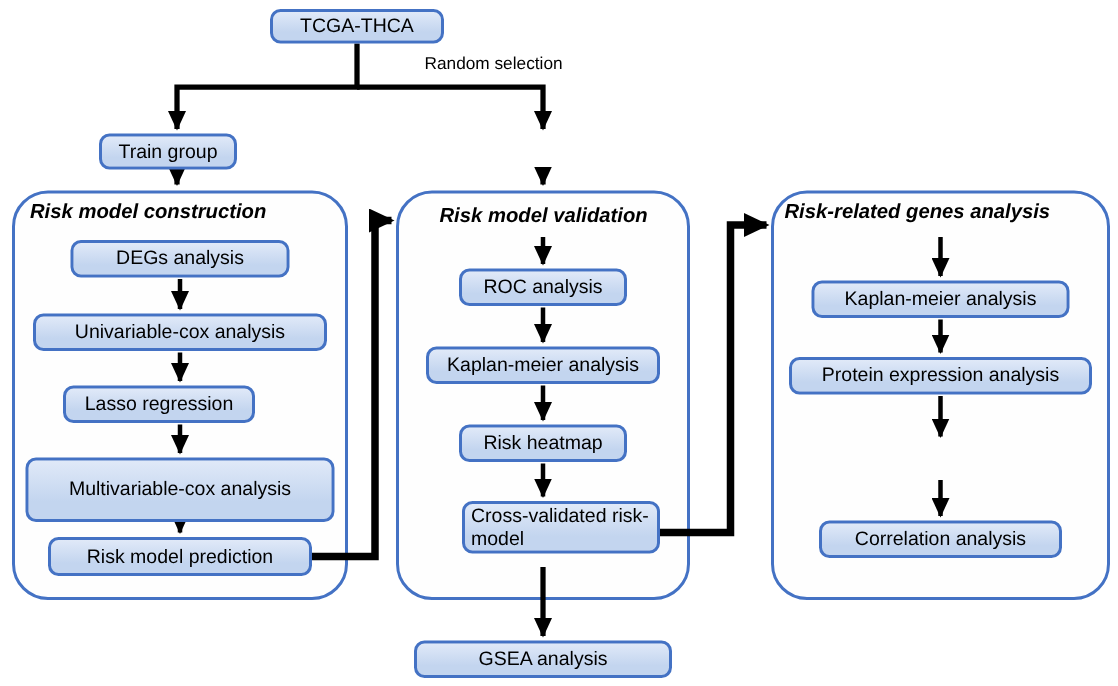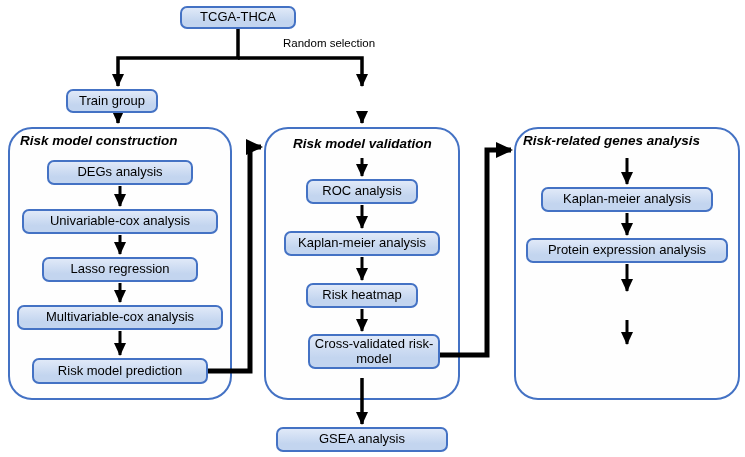--- a/index.html
+++ b/index.html
@@ -12,21 +12,21 @@
     border:2.5px solid var(--panel-border,#4472c4);border-radius:24px;
   }
   .panel-title{
     position:absolute;font-weight:bold;font-style:italic;
     font-size:13.5px;white-space:nowrap;color:#000;
   }
   .node{
     position:absolute;box-sizing:border-box;
     background:linear-gradient(180deg,#e0e9f8 0%,var(--box-fill,#c3d5ef) 70%);
     border:2px solid var(--box-border,#4472c4);border-radius:7px;
-    display:flex;align-items:center;justify-content:center;text-align:center;
+    display:flex;align-items:center;justify-content:center;
     font-size:13px;line-height:1.12;padding:1px 4px;color:#000;
   }
   .small-label{position:absolute;font-size:11.5px;white-space:nowrap;color:#000;padding-left:40px;}
   svg.arrows{position:absolute;left:0;top:0;pointer-events:none;}
   svg.arrows .lines{stroke:var(--arrow,#000);fill:none;stroke-linejoin:miter;}
   svg.arrows marker path{fill:var(--arrow,#000);}
 </style>
 </head>
 <body>
 
@@ -77,26 +77,27 @@
   <div class="panel-title" style="left:20px;top:133px">Risk model construction</div>
   <div class="panel-title" style="left:293px;top:136px">Risk model validation</div>
   <div class="panel-title" style="left:523px;top:133px">Risk-related genes analysis</div>
 
   <div class="node" style="left:180px;top:6px;width:116px;height:23px">TCGA-THCA</div>
   <div class="small-label" style="left:243px;top:37px">Random selection</div>
   <div class="node" style="left:66px;top:89px;width:92px;height:24px">Train group</div>
 
   <div class="node" style="left:22px;top:209px;width:196px;height:25px">Univariable-cox analysis</div>
   <div class="node" style="left:47px;top:160px;width:146px;height:25px">DEGs analysis</div>
-  <div class="node" style="left:42px;top:257px;width:156px;height:25px">Lasso regression</div>
-  <div class="node" style="left:17px;top:305px;width:206px;height:25px">Multivariable-cox analysis</div>
+  <div class="node" style="left:42px;top:257px;width:128px;height:25px">Lasso regression</div>
+  <div class="node" style="left:17px;top:305px;width:206px;height:43px">Multivariable-cox analysis</div>
   <div class="node" style="left:32px;top:358px;width:176px;height:26px">Risk model prediction</div>
 
   <div class="node" style="left:306px;top:179px;width:112px;height:25px">ROC analysis</div>
   <div class="node" style="left:284px;top:231px;width:156px;height:25px">Kaplan-meier analysis</div>
   <div class="node" style="left:306px;top:283px;width:112px;height:25px">Risk heatmap</div>
   <div class="node" style="left:308px;top:334px;width:132px;height:35px">Cross-validated risk-model</div>
   <div class="node" style="left:276px;top:427px;width:172px;height:25px">GSEA analysis</div>
 
   <div class="node" style="left:541px;top:187px;width:172px;height:25px">Kaplan-meier analysis</div>
   <div class="node" style="left:526px;top:238px;width:202px;height:25px">Protein expression analysis</div>
+  <div class="node" style="left:546px;top:347px;width:162px;height:25px">Correlation analysis</div>
 
 </div>
 
 </body></html>

